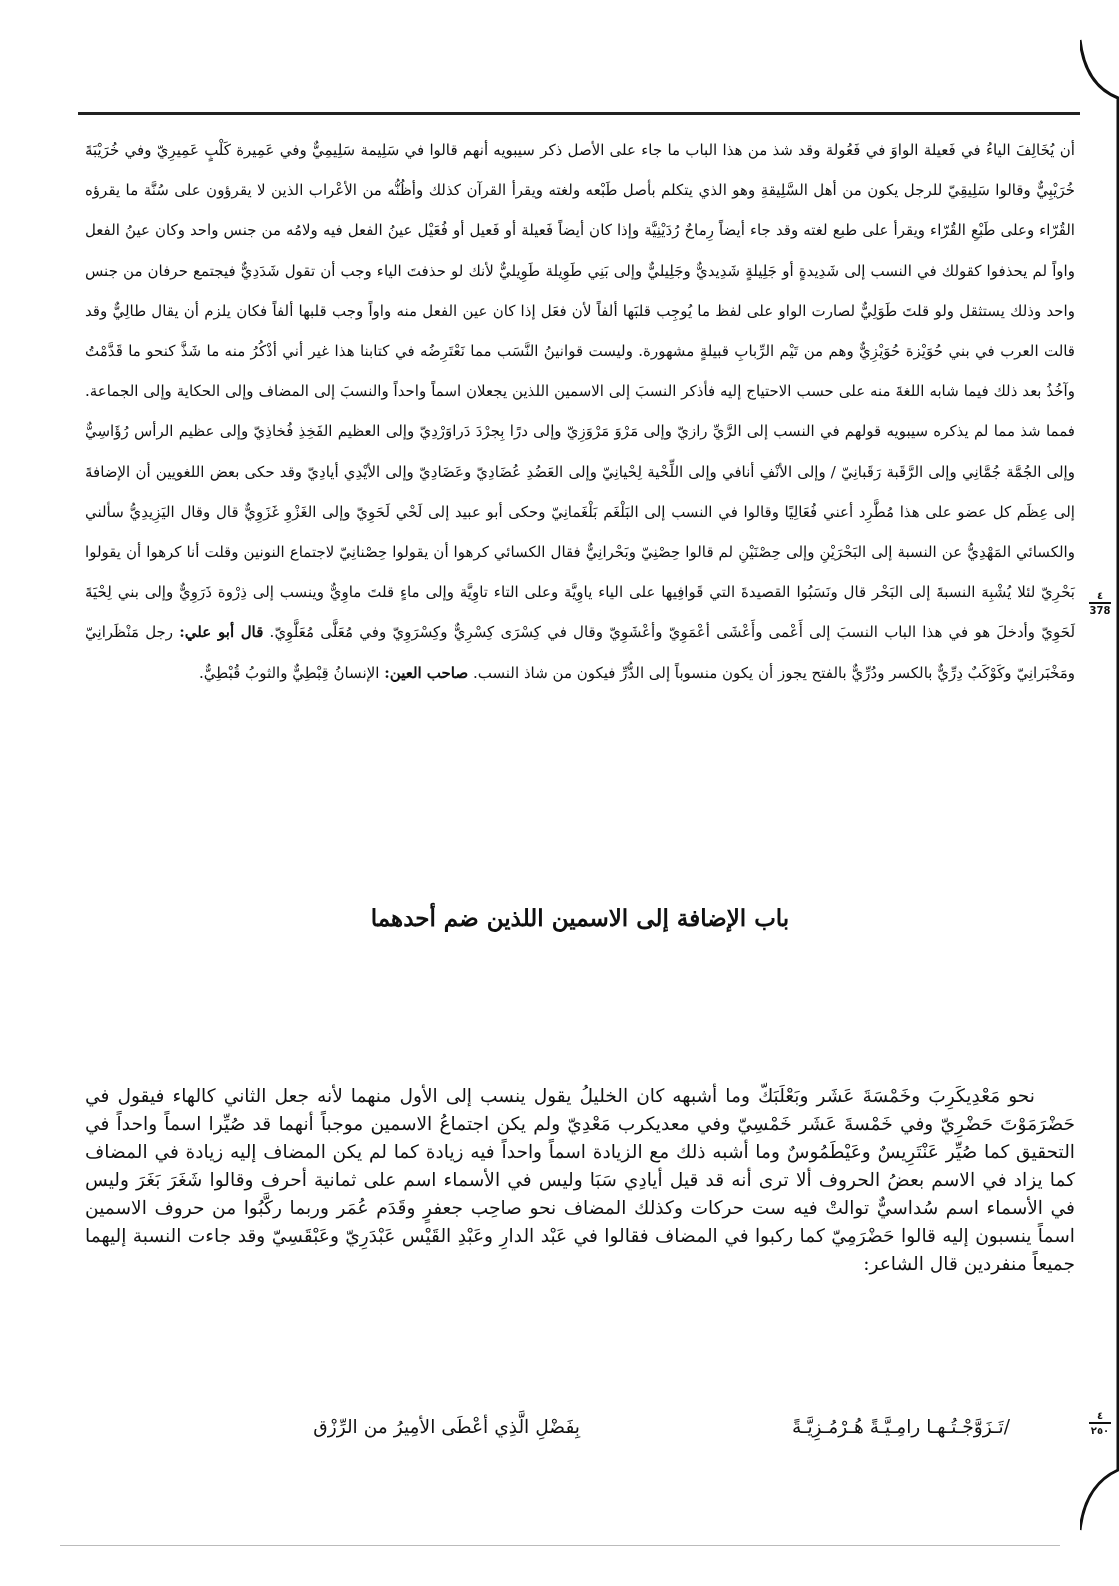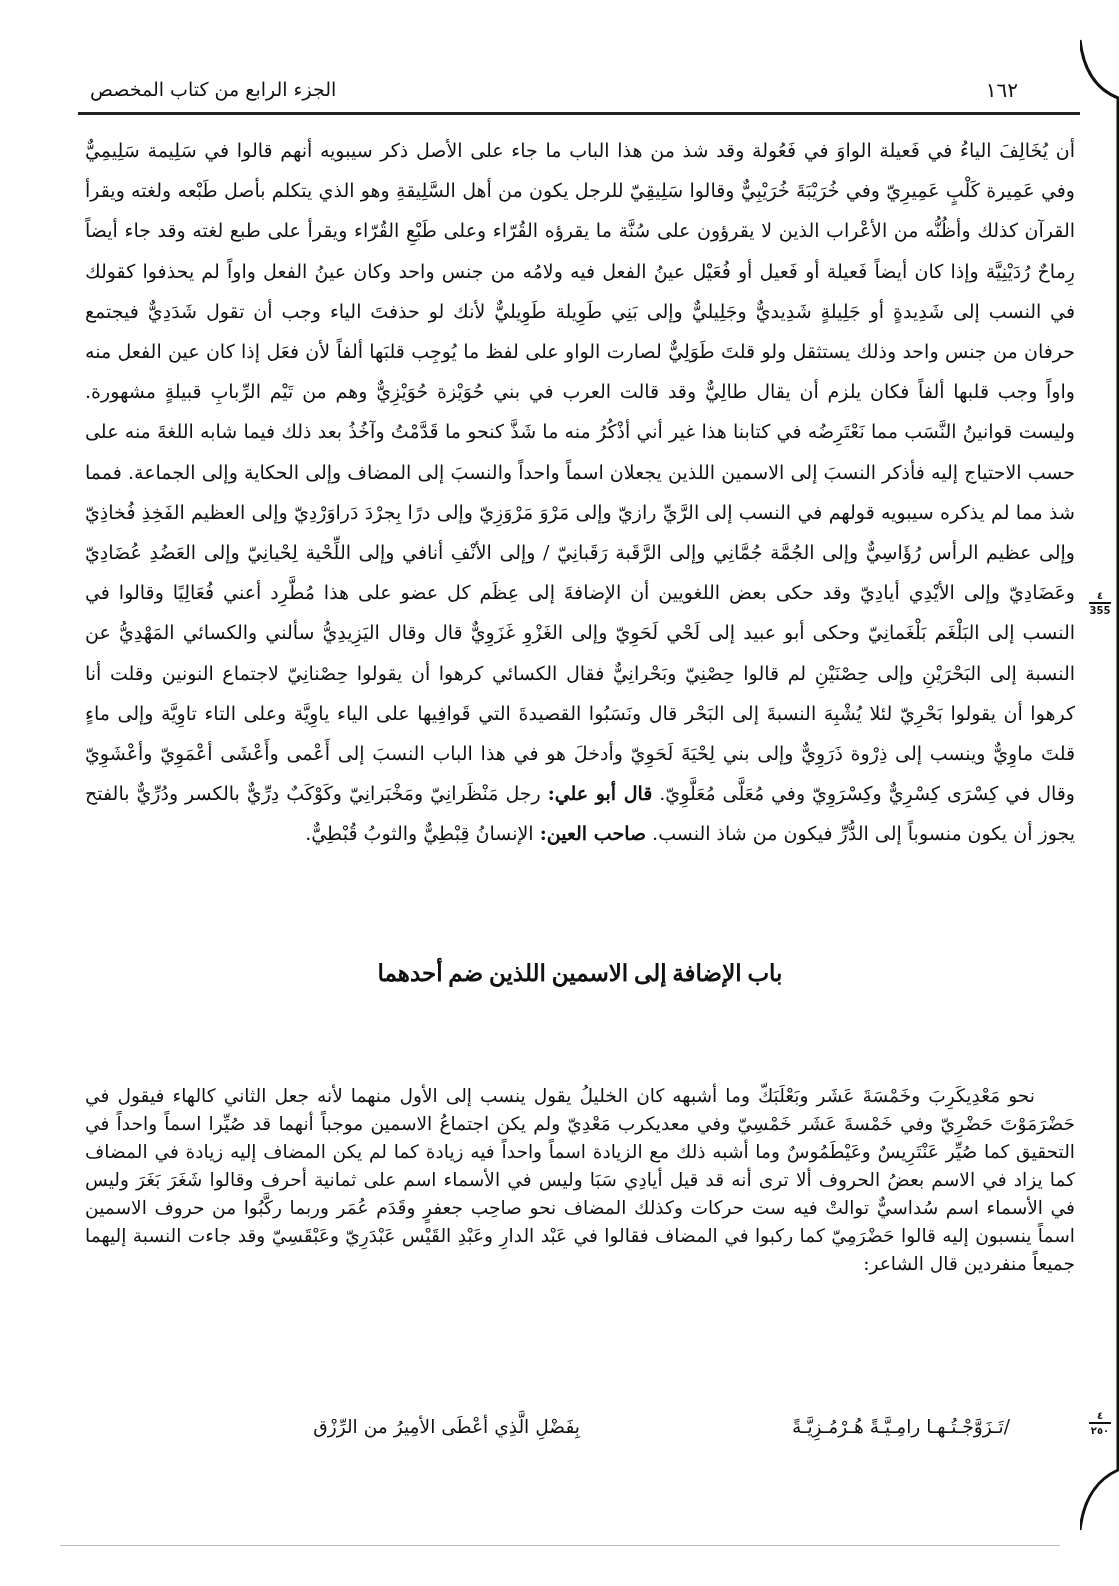--- a/index.html
+++ b/index.html
@@ -3,65 +3,61 @@
 <meta charset="utf-8">
 <style>
   html, body { margin:0; padding:0; background:#ffffff; }
   body { width:1119px; height:1586px; position:relative; overflow:hidden; font-family:"DejaVu Serif", serif; color:#111; }
   .page { position:absolute; left:0; top:0; width:1119px; height:1586px; }
   .header { position:absolute; left:78px; top:70px; width:1000px; height:40px; }
   .header-title { position:absolute; left:12px; top:8px; font-size:19px; direction:rtl; font-family:"DejaVu Serif", serif; }
   .page-number { position:absolute; right:60px; top:8px; font-size:20px; font-family:"DejaVu Serif", serif; }
   .header-rule { position:absolute; left:78px; top:112px; width:1002px; height:3px; background:#222; }
   .frame { position:absolute; left:1080px; top:0; width:40px; height:1586px; }
-  .body-text { position:absolute; left:85px; top:130px; width:990px; direction:rtl; text-align:justify; text-align-last:right; font-size:19px; line-height:40.2px; }
+  .body-text { position:absolute; left:85px; top:130px; width:990px; direction:rtl; text-align:justify; text-align-last:right; font-size:15px; line-height:40.2px; }
   .body-text p { margin:0; }
   .bold { font-weight:bold; }
   .heading { position:absolute; left:85px; width:990px; text-align:center; direction:rtl; font-weight:bold; font-size:23px; }
-  .h1 { top:960px;font-family:Liberation Serif, serif; }
+  .h1 { top:904px; }
   .h2 { top:1020px; }
   .body2 { position:absolute; left:85px; top:1082px; width:990px; direction:rtl; text-align:justify; font-size:18.6px; line-height:28px; }
   .body2 p { margin:0; text-indent:40px; }
   .verse { position:absolute; top:1416px; left:170px; width:880px; direction:rtl; font-size:18.6px; }
   .verse .h-first { position:absolute; right:40px; }
   .verse .h-second { position:absolute; right:470px;margin-left:48px; }
   .marker { position:absolute; left:1087px; width:26px; text-align:center; font-size:10px; line-height:11px; font-weight:bold; font-family:"DejaVu Sans", sans-serif; }
   .marker .num { display:block; }
   .marker .bar { display:block; height:2px; background:#111; margin:1px 2px; }
   .bottom-line { position:absolute; left:60px; top:1545px; width:1000px; height:1px; background:#bbb; }
 </style>
 </head>
 <body>
 
 <div class="page">
 
-  <div class="header">
-    <span class="header-title">الجزء الرابع من كتاب المخصص</span>
-    <span class="page-number">١٦٢</span>
-  </div>
   <div class="header-rule"></div>
 
   <svg class="frame" width="40" height="1586" viewBox="0 0 40 1586">
     <path d="M0 40 Q 5 85 38 98 L 38 1470 Q 5 1485 0 1530" fill="none" stroke="#111" stroke-width="3"></path>
   </svg>
 
   <div class="body-text">
     <p>
       <span>أن يُخَالِفَ الياءُ في فَعيلة الواوَ في فَعُولة وقد شذ من هذا الباب ما جاء على الأصل ذكر سيبويه أنهم قالوا في سَلِيمة سَلِيمِيٌّ وفي عَمِيرة كَلْبٍ عَمِيرِيّ وفي خُرَيْبَةَ خُرَيْبِيٌّ وقالوا سَلِيقِيّ للرجل يكون من أهل السَّلِيقةِ وهو الذي يتكلم بأصل طَبْعه ولغته ويقرأ القرآن كذلك وأظُنُّه من الأعْراب الذين لا يقرؤون على سُنَّة ما يقرؤه القُرّاء وعلى طَبْعِ القُرّاء ويقرأ على طبع لغته وقد جاء أيضاً رِماحٌ رُدَيْنِيَّة وإذا كان أيضاً فَعيلة أو فَعيل أو فُعَيْل عينُ الفعل فيه ولامُه من جنس واحد وكان عينُ الفعل واواً لم يحذفوا كقولك في النسب إلى شَدِيدةٍ أو جَلِيلةٍ شَدِيديٌّ وجَلِيليٌّ وإلى بَنِي طَوِيلة طَوِيليٌّ لأنك لو حذفتَ الياء وجب أن تقول شَدَدِيٌّ فيجتمع حرفان من جنس واحد وذلك يستثقل ولو قلتَ طَوَلِيٌّ لصارت الواو على لفظ ما يُوجِب قلبَها ألفاً لأن فعَل إذا كان عين الفعل منه واواً وجب قلبها ألفاً فكان يلزم أن يقال طالِيٌّ وقد قالت العرب في بني حُوَيْزة حُوَيْزِيٌّ وهم من تَيْم الرِّبابِ قبيلةٍ مشهورة. وليست قوانينُ النَّسَب مما نَعْتَرِضُه في كتابنا هذا غير أني أذْكُرُ منه ما شَذَّ كنحو ما قَدَّمْتُ وآخُذُ بعد ذلك فيما شابه اللغةَ منه على حسب الاحتياج إليه فأذكر النسبَ إلى الاسمين اللذين يجعلان اسماً واحداً والنسبَ إلى المضاف وإلى الحكاية وإلى الجماعة. فمما شذ مما لم يذكره سيبويه قولهم في النسب إلى الرَّيِّ رازيّ وإلى مَرْوَ مَرْوَزِيّ وإلى درًا بِجرْدَ دَراوَرْدِيّ وإلى العظيم الفَخِذِ فُخاذِيّ وإلى عظيم الرأس رُؤَاسِيٌّ وإلى الجُمَّة جُمَّانِي وإلى الرَّقَبة رَقَبانِيّ / وإلى الأنْفِ أنافي وإلى اللِّحْية لِحْيانِيّ وإلى العَضُدِ عُضَادِيّ وعَضَادِيّ وإلى الأيْدِي أيادِيّ وقد حكى بعض اللغويين أن الإضافةَ إلى عِظَم كل عضو على هذا مُطَّرِد أعني فُعَالِيًا وقالوا في النسب إلى البَلْغَم بَلْغَمانِيّ وحكى أبو عبيد إلى لَحْي لَحَوِيّ وإلى الغَزْوِ غَزَوِيٌّ قال وقال اليَزِيدِيُّ سألني والكسائي المَهْدِيُّ عن النسبة إلى البَحْرَيْنِ وإلى حِصْنَيْنِ لم قالوا حِصْنِيّ وبَحْرانِيٌّ فقال الكسائي كرهوا أن يقولوا حِصْنانِيّ لاجتماع النونين وقلت أنا كرهوا أن يقولوا بَحْرِيّ لئلا يُشْبِهَ النسبةَ إلى البَحْر قال ونَسَبُوا القصيدةَ التي قَوافِيها على الياء ياوِيَّة وعلى التاء تاوِيَّة وإلى ماءٍ قلتَ ماوِيٌّ وينسب إلى ذِرْوة ذَرَوِيٌّ وإلى بني لِحْيَةَ لَحَوِيّ وأدخلَ هو في هذا الباب النسبَ إلى أَعْمى وأَعْشَى أعْمَوِيّ وأعْشَوِيّ وقال في كِسْرَى كِسْرِيٌّ وكِسْرَوِيّ وفي مُعَلَّى مُعَلَّوِيّ.</span>
       <span class="bold">قال أبو علي:</span>
       <span>رجل مَنْظَرانِيّ ومَخْبَرانِيّ وكَوْكَبٌ دِرِّيٌّ بالكسر ودُرِّيٌّ بالفتح يجوز أن يكون منسوباً إلى الدُّرِّ فيكون من شاذ النسب.</span>
       <span class="bold">صاحب العين:</span>
       <span>الإنسانُ قِبْطِيٌّ والثوبُ قُبْطِيٌّ.</span>
     </p>
   </div>
 
   <div class="marker" style="top:590px;">
     <span class="num">٤</span>
     <span class="bar"></span>
-    <span class="num">355</span>
+    <span class="num">378</span>
   </div>
 
   <div class="heading h1">باب الإضافة إلى الاسمين اللذين ضم أحدهما</div>
 
   <div class="body2">
     <p>نحو مَعْدِيكَرِبَ وخَمْسَةَ عَشَر وبَعْلَبَكّ وما أشبهه كان الخليلُ يقول ينسب إلى الأول منهما لأنه جعل الثاني كالهاء فيقول في حَضْرَمَوْتَ حَضْرِيّ وفي خَمْسةَ عَشَر خَمْسِيّ وفي معديكرب مَعْدِيّ ولم يكن اجتماعُ الاسمين موجباً أنهما قد صُيِّرا اسماً واحداً في التحقيق كما صُيِّر عَنْتَرِيسٌ وعَيْطَمُوسٌ وما أشبه ذلك مع الزيادة اسماً واحداً فيه زيادة كما لم يكن المضاف إليه زيادة في المضاف كما يزاد في الاسم بعضُ الحروف ألا ترى أنه قد قيل أيادِي سَبَا وليس في الأسماء اسم على ثمانية أحرف وقالوا شَغَرَ بَغَرَ وليس في الأسماء اسم سُداسيٌّ توالتْ فيه ست حركات وكذلك المضاف نحو صاحِب جعفرٍ وقَدَم عُمَر وربما ركَّبُوا من حروف الاسمين اسماً ينسبون إليه قالوا حَضْرَمِيّ كما ركبوا في المضاف فقالوا في عَبْد الدارِ وعَبْدِ القَيْس عَبْدَرِيّ وعَبْقَسِيّ وقد جاءت النسبة إليهما جميعاً منفردين قال الشاعر:</p>
   </div>
 
   <div class="verse">
     <span class="h-first">/تَـزَوَّجْـتُـهـا رامِـيَّـةً هُـرْمُـزِيَّـةً</span>

